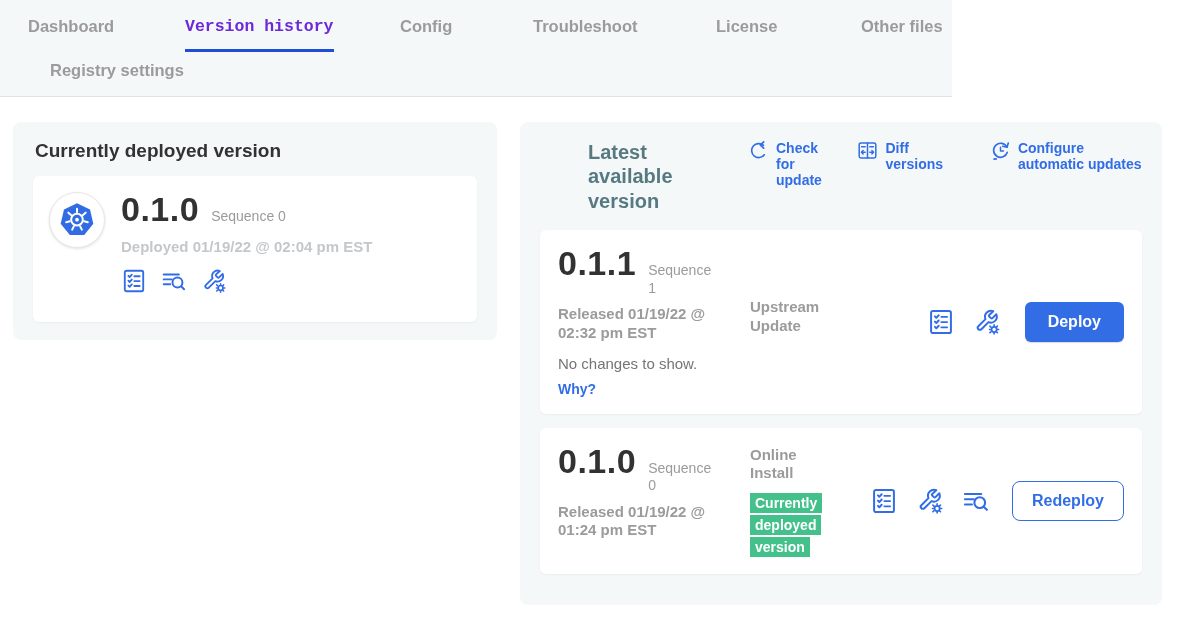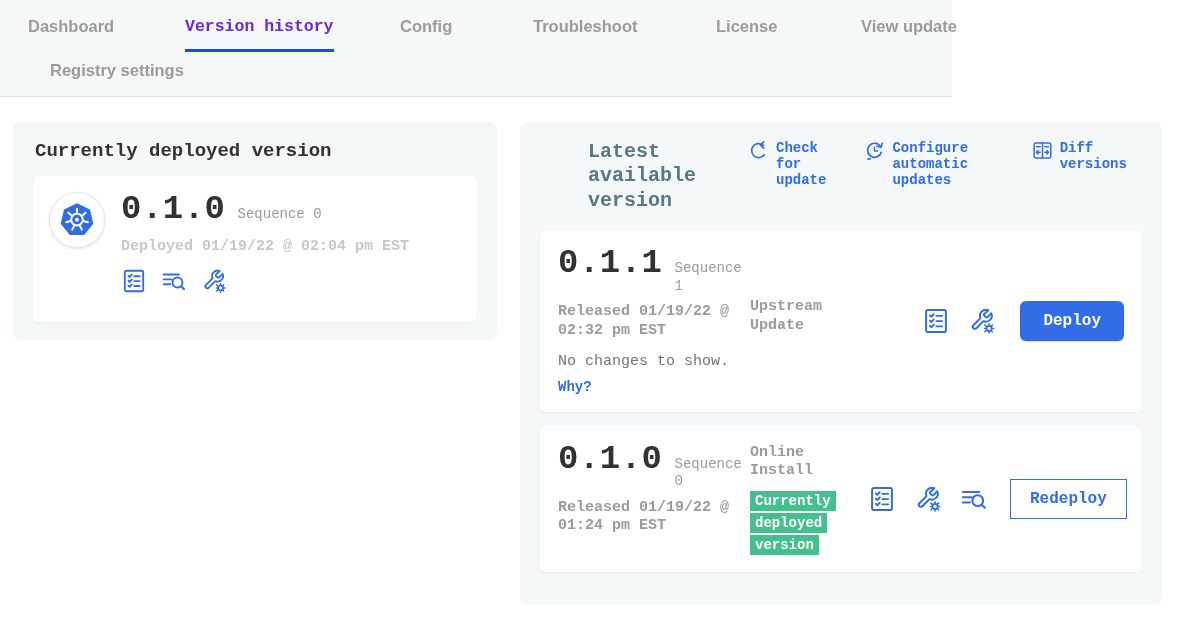--- a/index.html
+++ b/index.html
@@ -9,21 +9,21 @@
   
   .nav { position:absolute; top:0; left:0; width:952px; height:97px;
          background:#f4f8f9; border-bottom:1px solid #e0e3e5; }
   .tab { position:absolute; font-size:16.5px; font-weight:600; color:#9b9b9b;
          cursor:pointer; padding-bottom:13px; white-space:nowrap; }
   .tab.active { color:#6d28d9; border-bottom:3px solid #1d4ed8;font-family:Liberation Mono, monospace; }
   .tab.r1 { top:17px; }
   .tab.r2 { top:61px; }
 
   
-  .panel { position:absolute; background:#f4f8f9; border-radius:8px;font-family:Liberation Mono, monospace; }
+  .panel { position:absolute; background:#f4f8f9; border-radius:8px; }
   .panel-left  { left:13px;  top:122px; width:484px; height:218px; padding:18px 20px; }
   .panel-right { left:520px; top:122px; width:642px; height:483px; padding:18px 20px; }
 
   .panel-title { font-size:19px; font-weight:700; color:#323232; margin-left:2px; }
 
   .card { background:#fff; border-radius:6px; box-shadow:0 1px 2px rgba(100,110,120,.08); }
 
   
   .deployed-card { margin-top:14px; height:146px; padding:16px; display:flex; gap:16px; align-items:flex-start; }
   .logo-wrap { width:56px; height:56px; border-radius:50%; background:#fff;
@@ -60,21 +60,21 @@
              color:#9b9b9b; line-height:1.25; }
   .col-src .src-label { width:84px; }
   .col-src.pad-mid { padding-top:52px; }
   .col-actions { flex:1; display:flex; align-items:center; justify-content:flex-end; gap:18px; }
   .changes-note { margin-top:12px; font-size:15px; color:#757575; }
   .why-link { margin-top:9px; font-size:14px; font-weight:700; color:#326de6; cursor:pointer; display:inline-block; }
 
   .btn-deploy { background:#326de6; color:#fff; border:none; border-radius:6px;
                 font-family:inherit; font-size:16px; font-weight:700; padding:11px 23px;
                 cursor:pointer; box-shadow:0 1px 1px rgba(0,0,0,.15); margin-left:6px; }
-  .btn-redeploy { background:#fff; color:#326de6; border:1.5px solid #326de6; border-radius:0;
+  .btn-redeploy { background:#fff; color:#326de6; border:1.5px solid #326de6; border-radius:8px;
                   font-family:inherit; font-size:16px; font-weight:700; padding:10px 19px;
                   cursor:pointer; margin-left:4px; }
 
   .other-heading { margin-top:28px; margin-left:2px; font-size:17px; font-weight:500; color:#9b9b9b; }
 
   .status-badge { display:inline; background:#44c18b; color:#fff; font-size:14px;
                   font-weight:700; line-height:1.55; padding:2px 5px;
                   -webkit-box-decoration-break:clone; box-decoration-break:clone; }
   .badge-wrap { margin-top:10px; width:82px; }
 </style>
@@ -140,21 +140,21 @@
     </g>
   </defs>
 </svg>
 
 <nav class="nav">
   <span class="tab r1" style="left:28px">Dashboard</span>
   <span class="tab r1 active" style="left:185px">Version history</span>
   <span class="tab r1" style="left:400px">Config</span>
   <span class="tab r1" style="left:533px">Troubleshoot</span>
   <span class="tab r1" style="left:716px">License</span>
-  <span class="tab r1" style="left:861px">View update</span>
+  <span class="tab r1" style="left:861px">Other files</span>
   <span class="tab r2" style="left:50px">Registry settings</span>
 </nav>
 
 <section class="panel panel-left">
   <h2 class="panel-title">Currently deployed version</h2>
 
   <div class="card deployed-card">
     <div class="logo-wrap">
       <svg width="40" height="40" viewBox="0 0 24 24">
           <use href="#i-k8s"></use>
@@ -190,34 +190,34 @@
     <div class="updates-title">Latest available version</div>
 
     <div class="head-link hl1">
       <span class="li">
         <svg viewBox="0 0 24 24">
             <use href="#i-refresh"></use>
           </svg></span>
       <span>Check for update</span>
     </div>
 
+    <div class="head-link hl3">
+      <span class="li">
+        <svg viewBox="0 0 24 24">
+            <use href="#i-diff"></use>
+          </svg></span>
+      <span>Diff versions</span>
+    </div>
+
     <div class="head-link hl2">
       <span class="li">
         <svg viewBox="0 0 24 24">
             <use href="#i-autoupdate"></use>
           </svg></span>
       <span>Configure automatic updates</span>
-    </div>
-
-    <div class="head-link hl3">
-      <span class="li">
-        <svg viewBox="0 0 24 24">
-            <use href="#i-diff"></use>
-          </svg></span>
-      <span>Diff versions</span>
     </div>
   </div>
 
   <div class="card vcard">
     <div class="col-ver">
       <div class="ver-row">
         <span class="ver-num">0.1.1</span>
         <span class="seq seq-small">Sequence 1</span>
       </div>
       <div class="released">Released 01/19/22 @ 02:32 pm EST</div>

